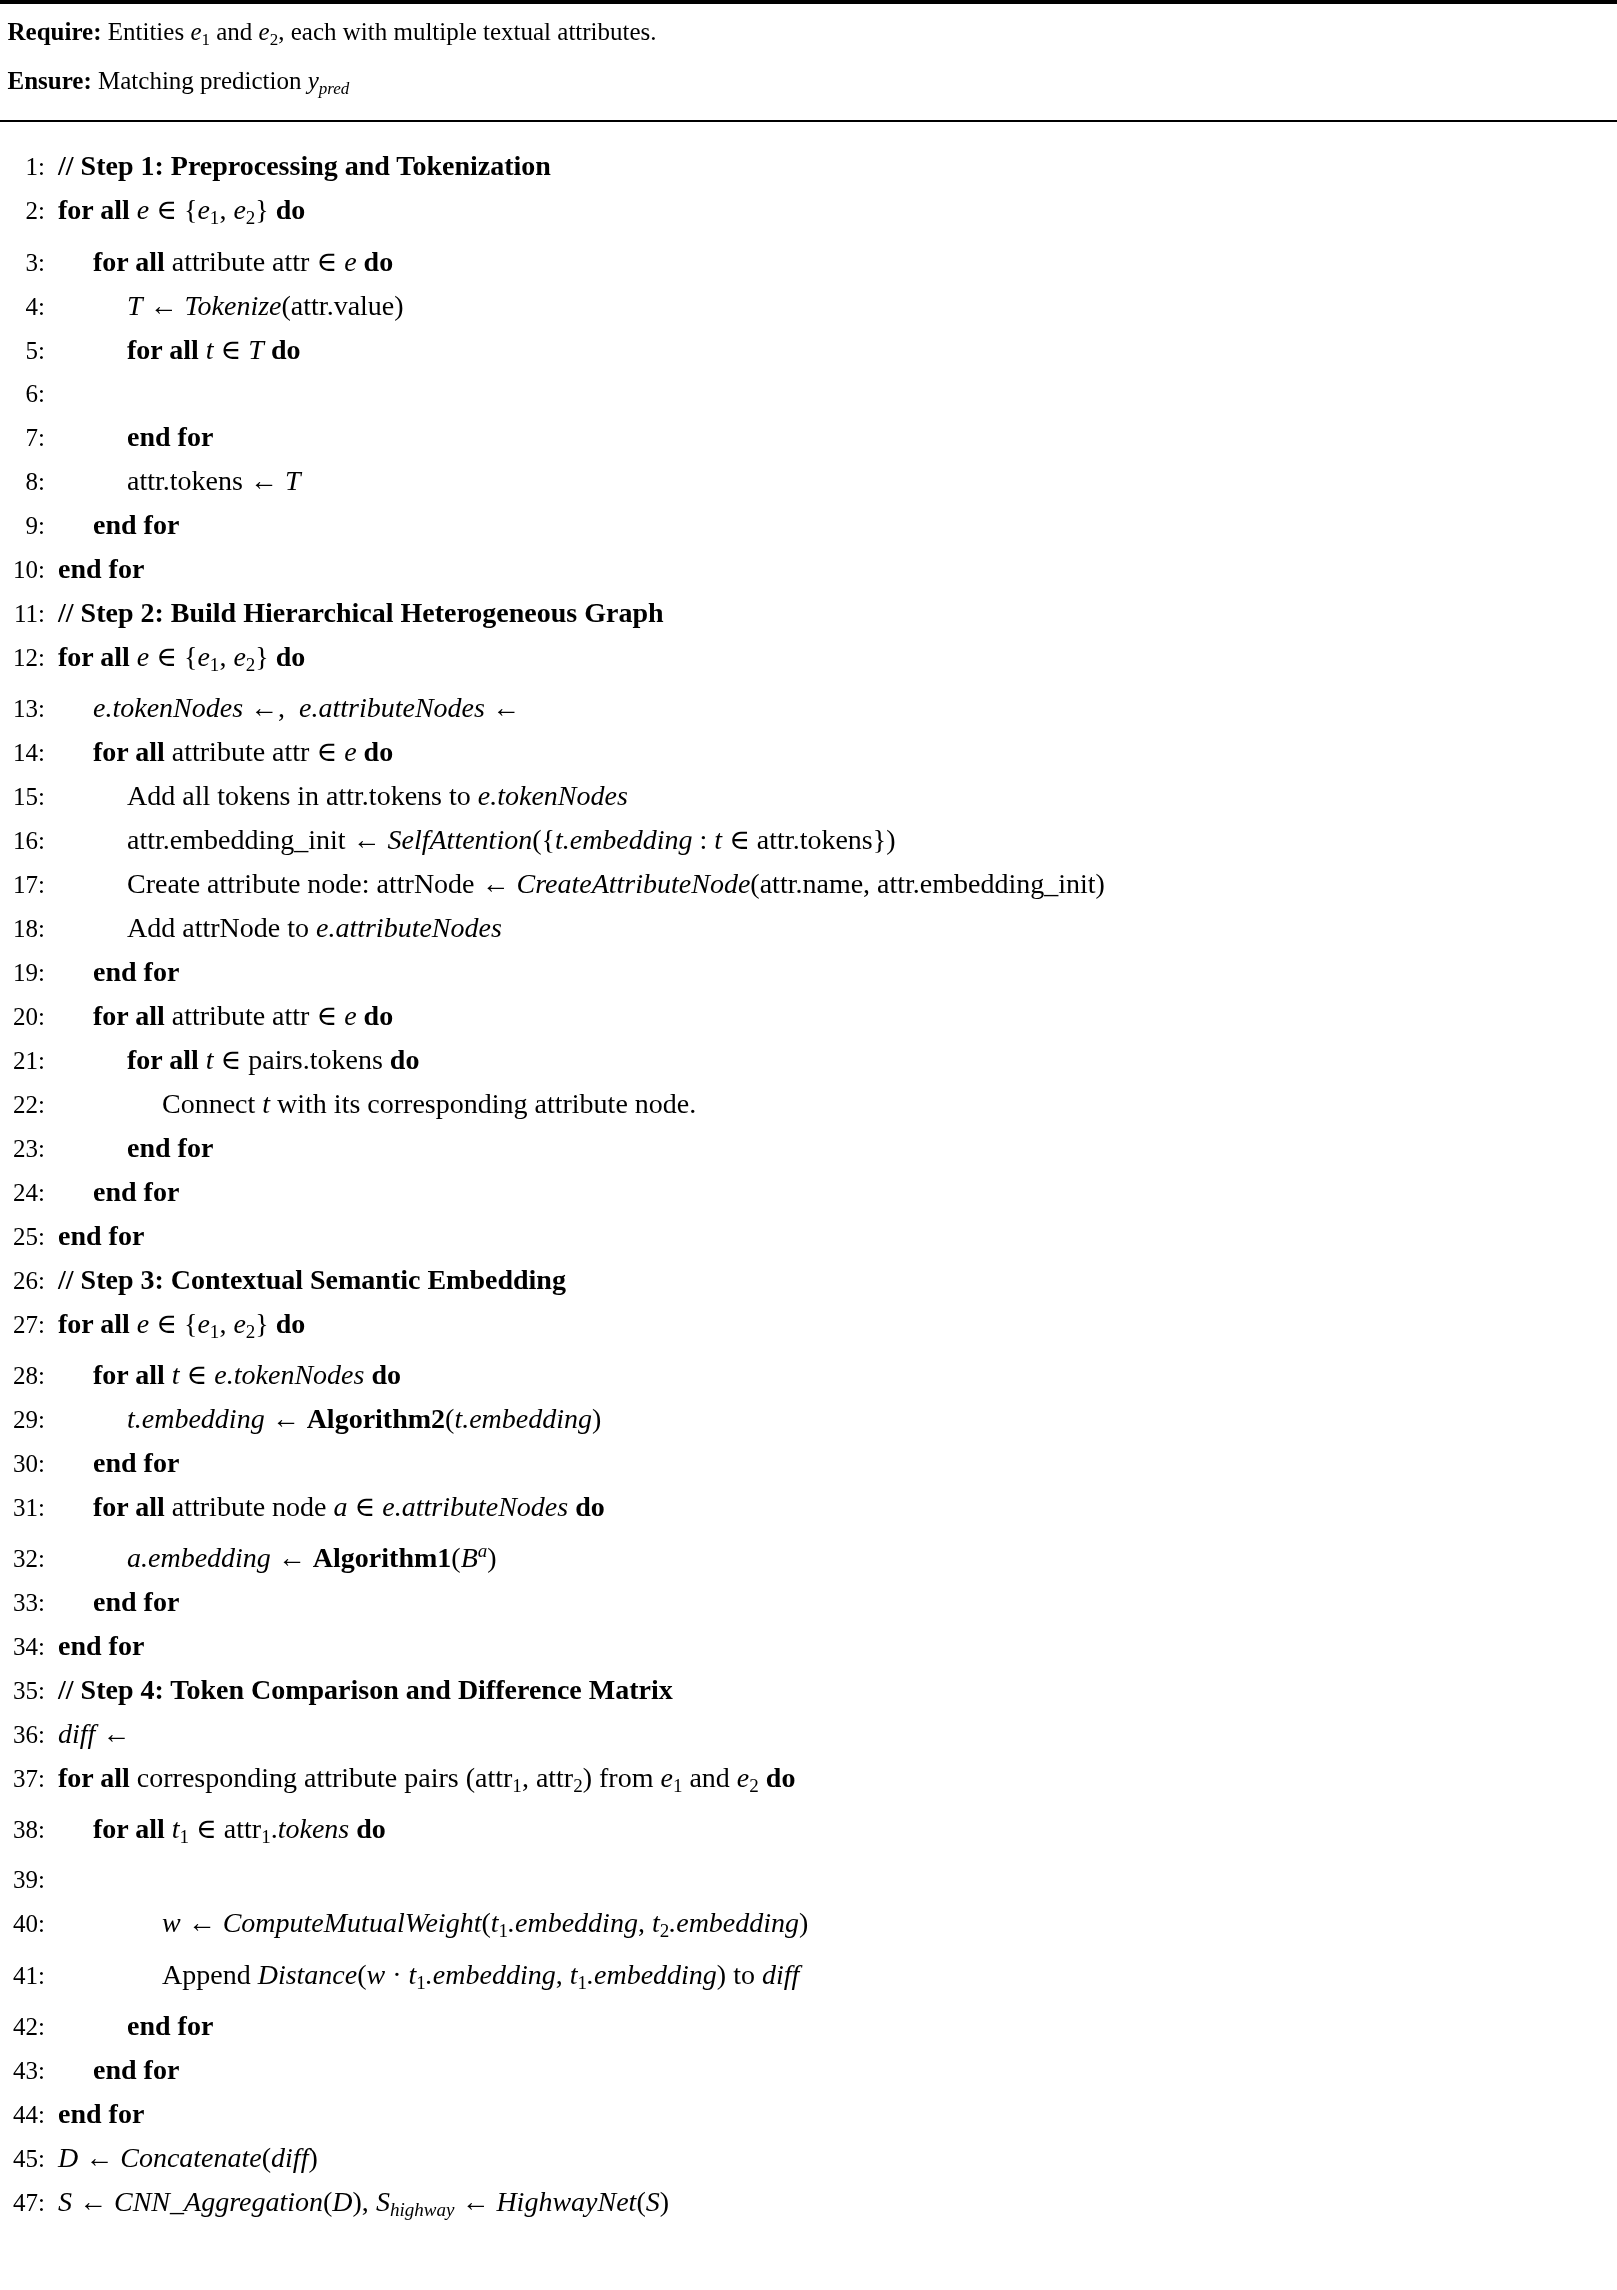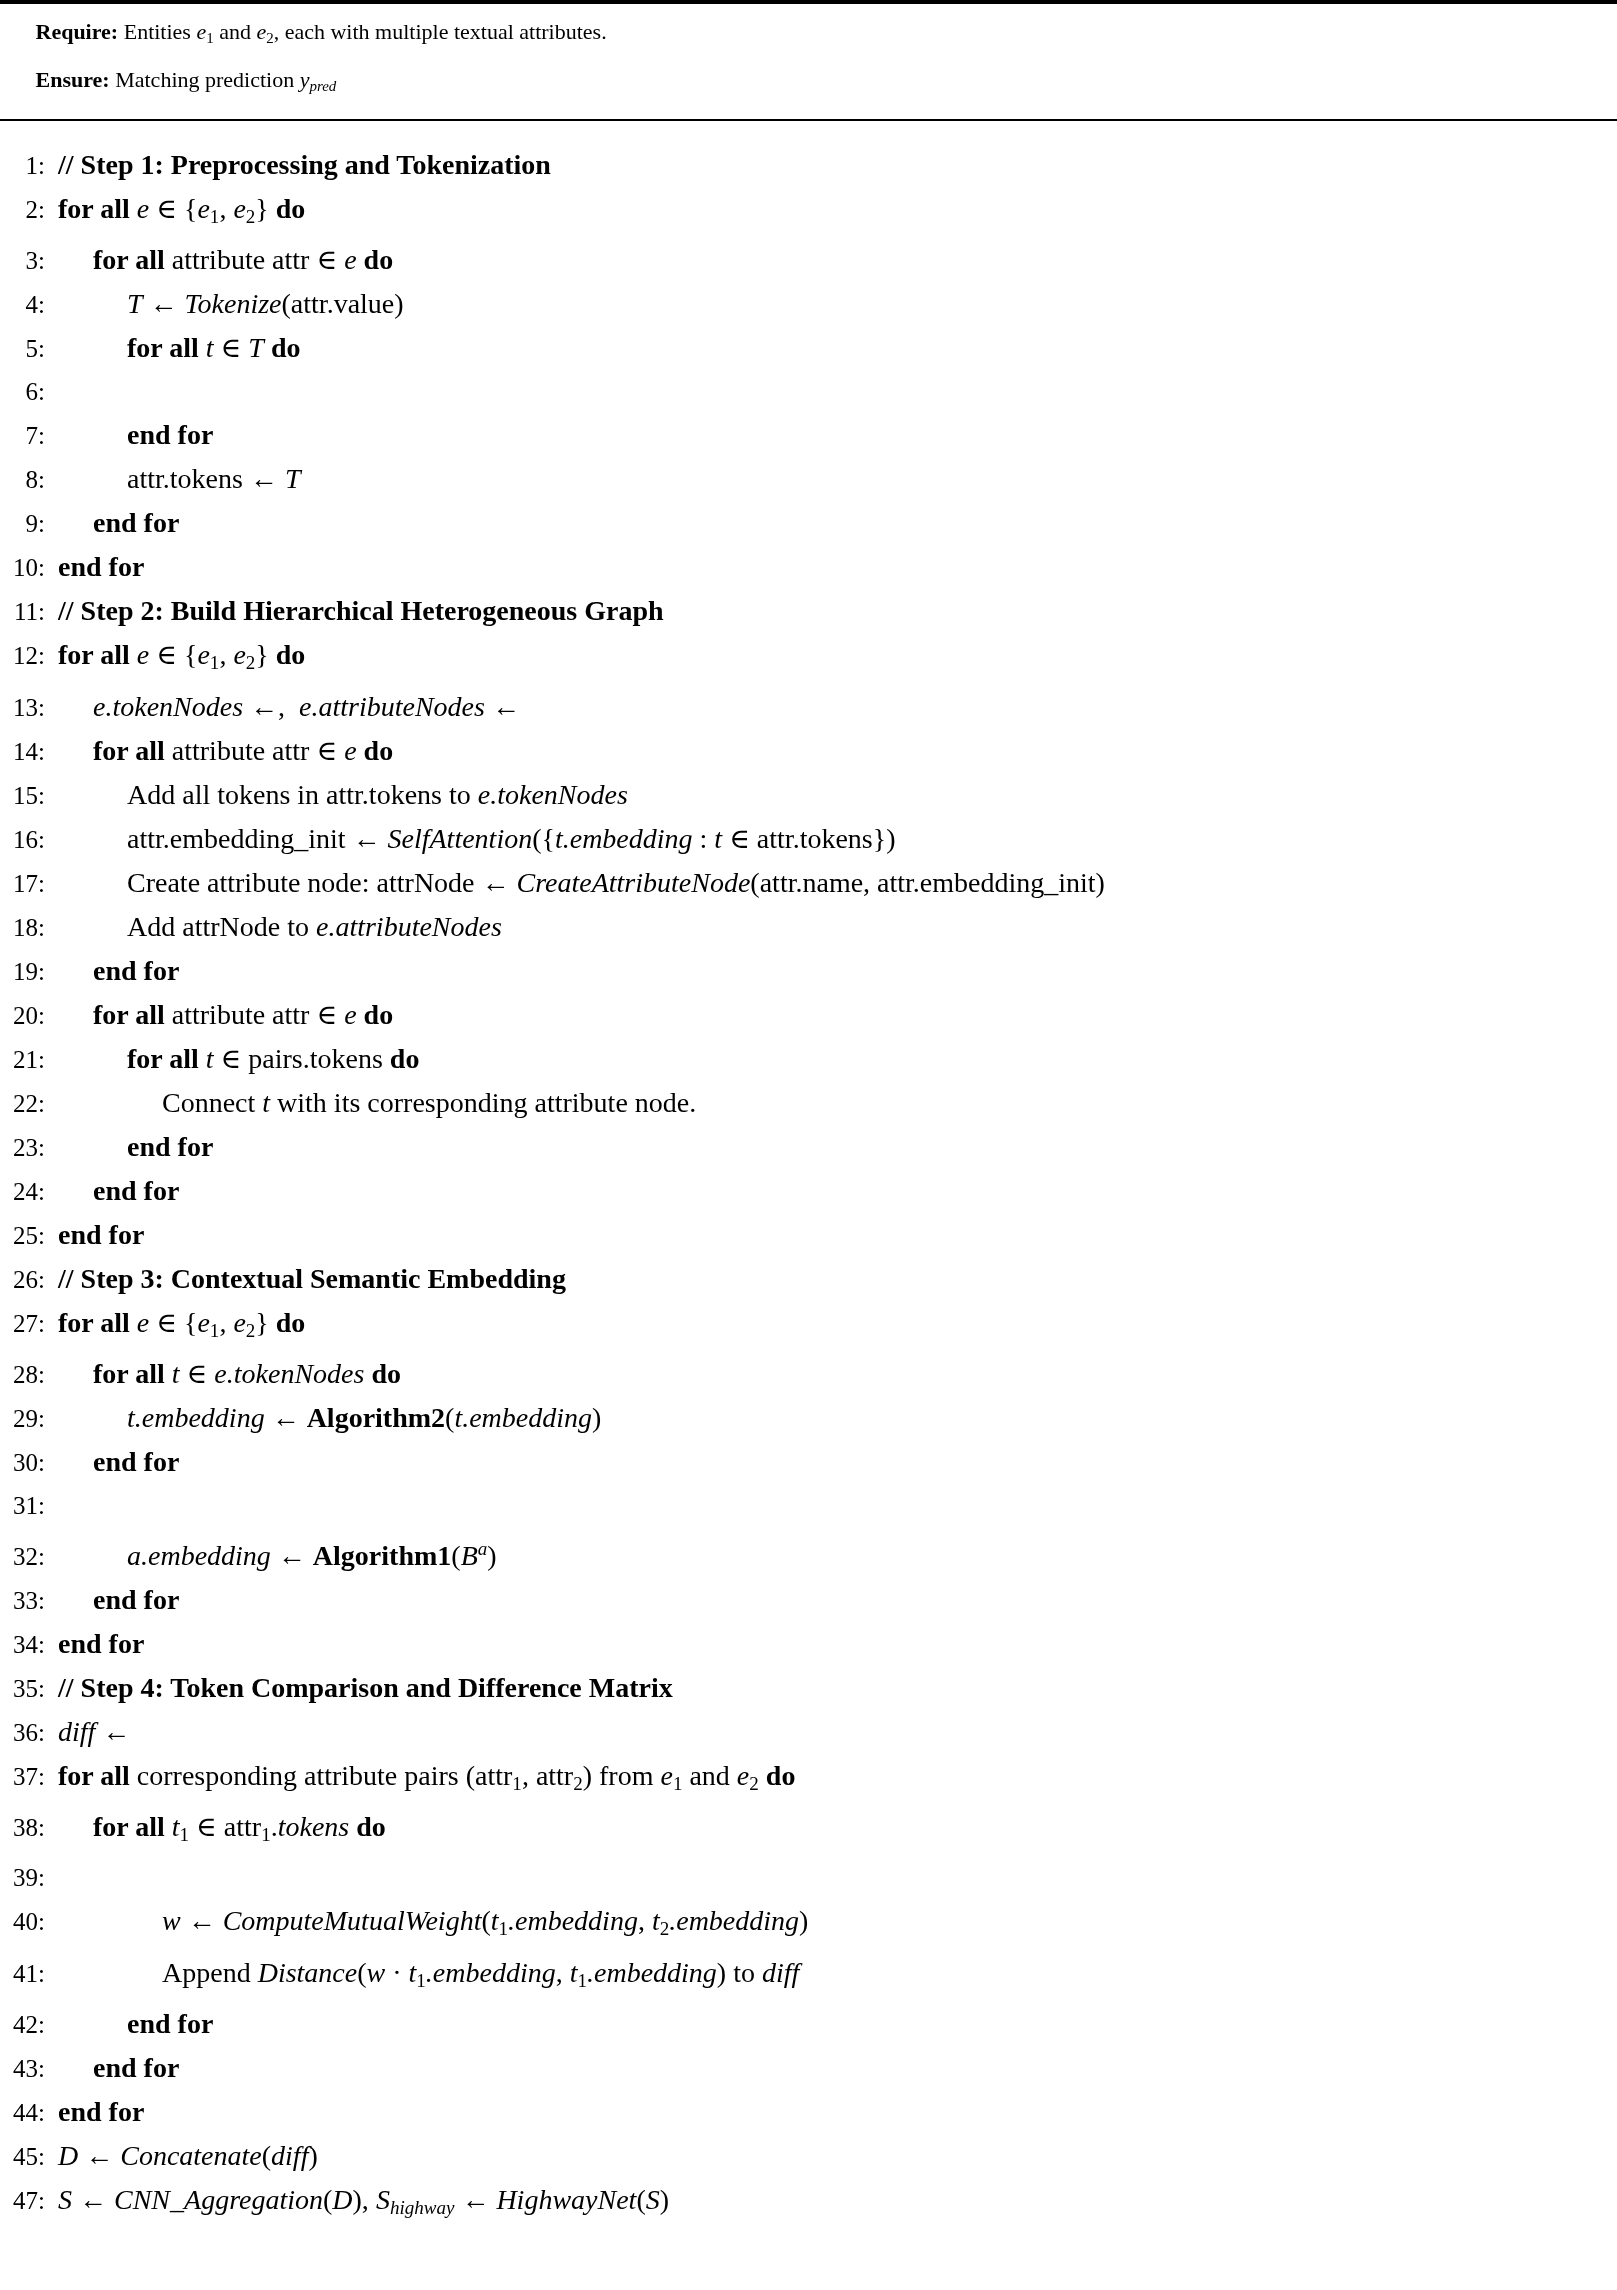--- a/index.html
+++ b/index.html
@@ -9,23 +9,22 @@
     min-height:2291px;
     box-sizing:border-box;
     background:#ffffff;
     position:relative;
   }
   .rule{background:#000;width:100%;}
   .rule-top{height:3.7px;}
   .rule-mid{height:1.9px;}
   .head{
     padding:7.5px 9.4px 11.2px 7.5px;
-    font-size:22px;
+    font-size:25px;
     line-height:41px;
-    margin-left:28px;
   }
   .head-line{white-space:pre-wrap;}
   .body{
     padding:22.5px 0 17px 0;
   }
   .line{
     display:flex;
     align-items:baseline;
     font-size:28px;
     line-height:43px;
@@ -84,21 +83,21 @@
       <div class="line"><span class="num">21:</span><span class="content indent-2"><span class="seg-b">for all </span><span class="seg-i">t</span><span class="seg-n"> ∈ pairs.tokens </span><span class="seg-b">do</span></span></div>
       <div class="line"><span class="num">22:</span><span class="content indent-3"><span class="seg-n">Connect </span><span class="seg-i">t</span><span class="seg-n"> with its corresponding attribute node.</span></span></div>
       <div class="line"><span class="num">23:</span><span class="content indent-2"><span class="seg-b">end for</span></span></div>
       <div class="line"><span class="num">24:</span><span class="content indent-1"><span class="seg-b">end for</span></span></div>
       <div class="line"><span class="num">25:</span><span class="content indent-0"><span class="seg-b">end for</span></span></div>
       <div class="line"><span class="num">26:</span><span class="content indent-0"><span class="seg-b">// Step 3: Contextual Semantic Embedding</span></span></div>
       <div class="line"><span class="num">27:</span><span class="content indent-0"><span class="seg-b">for all </span><span class="seg-i">e</span><span class="seg-n"> ∈ {</span><span class="seg-i">e</span><span class="seg-sub">1</span><span class="seg-n">, </span><span class="seg-i">e</span><span class="seg-sub">2</span><span class="seg-n">} </span><span class="seg-b">do</span></span></div>
       <div class="line"><span class="num">28:</span><span class="content indent-1"><span class="seg-b">for all </span><span class="seg-i">t</span><span class="seg-n"> ∈ </span><span class="seg-i">e.tokenNodes</span><span class="seg-n"> </span><span class="seg-b">do</span></span></div>
       <div class="line"><span class="num">29:</span><span class="content indent-2"><span class="seg-i">t.embedding</span><span class="seg-n"> ← </span><span class="seg-b">Algorithm2</span><span class="seg-n">(</span><span class="seg-i">t.embedding</span><span class="seg-n">)</span></span></div>
       <div class="line"><span class="num">30:</span><span class="content indent-1"><span class="seg-b">end for</span></span></div>
-      <div class="line"><span class="num">31:</span></div>
+      <div class="line"><span class="num">31:</span><span class="content indent-1"><span class="seg-b">for all </span><span class="seg-n">attribute node </span><span class="seg-i">a</span><span class="seg-n"> ∈ </span><span class="seg-i">e.attributeNodes</span><span class="seg-n"> </span><span class="seg-b">do</span></span></div>
       <div class="line"><span class="num">32:</span><span class="content indent-2"><span class="seg-i">a.embedding</span><span class="seg-n"> ← </span><span class="seg-b">Algorithm1</span><span class="seg-n">(</span><span class="seg-i">B</span><span class="seg-sup">a</span><span class="seg-n">)</span></span></div>
       <div class="line"><span class="num">33:</span><span class="content indent-1"><span class="seg-b">end for</span></span></div>
       <div class="line"><span class="num">34:</span><span class="content indent-0"><span class="seg-b">end for</span></span></div>
       <div class="line"><span class="num">35:</span><span class="content indent-0"><span class="seg-b">// Step 4: Token Comparison and Difference Matrix</span></span></div>
       <div class="line"><span class="num">36:</span><span class="content indent-0"><span class="seg-i">diff</span><span class="seg-n"> ←</span></span></div>
       <div class="line"><span class="num">37:</span><span class="content indent-0"><span class="seg-b">for all </span><span class="seg-n">corresponding attribute pairs (attr</span><span class="seg-sub">1</span><span class="seg-n">, attr</span><span class="seg-sub">2</span><span class="seg-n">) from </span><span class="seg-i">e</span><span class="seg-sub">1</span><span class="seg-n"> and </span><span class="seg-i">e</span><span class="seg-sub">2</span><span class="seg-n"> </span><span class="seg-b">do</span></span></div>
       <div class="line"><span class="num">38:</span><span class="content indent-1"><span class="seg-b">for all </span><span class="seg-i">t</span><span class="seg-sub">1</span><span class="seg-n"> ∈ attr</span><span class="seg-sub">1</span><span class="seg-n">.</span><span class="seg-i">tokens</span><span class="seg-n"> </span><span class="seg-b">do</span></span></div>
       <div class="line"><span class="num">39:</span></div>
       <div class="line"><span class="num">40:</span><span class="content indent-3"><span class="seg-i">w</span><span class="seg-n"> ← </span><span class="seg-i">ComputeMutualWeight</span><span class="seg-n">(</span><span class="seg-i">t</span><span class="seg-sub">1</span><span class="seg-i">.embedding</span><span class="seg-n">, </span><span class="seg-i">t</span><span class="seg-sub">2</span><span class="seg-i">.embedding</span><span class="seg-n">)</span></span></div>
       <div class="line"><span class="num">41:</span><span class="content indent-3"><span class="seg-n">Append </span><span class="seg-i">Distance</span><span class="seg-n">(</span><span class="seg-i">w</span><span class="seg-n"> · </span><span class="seg-i">t</span><span class="seg-sub">1</span><span class="seg-i">.embedding</span><span class="seg-n">, </span><span class="seg-i">t</span><span class="seg-sub">1</span><span class="seg-i">.embedding</span><span class="seg-n">) to </span><span class="seg-i">diff</span></span></div>

